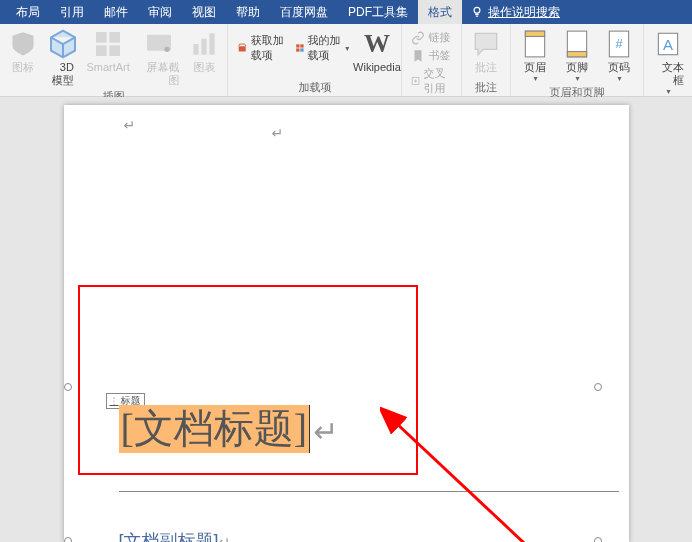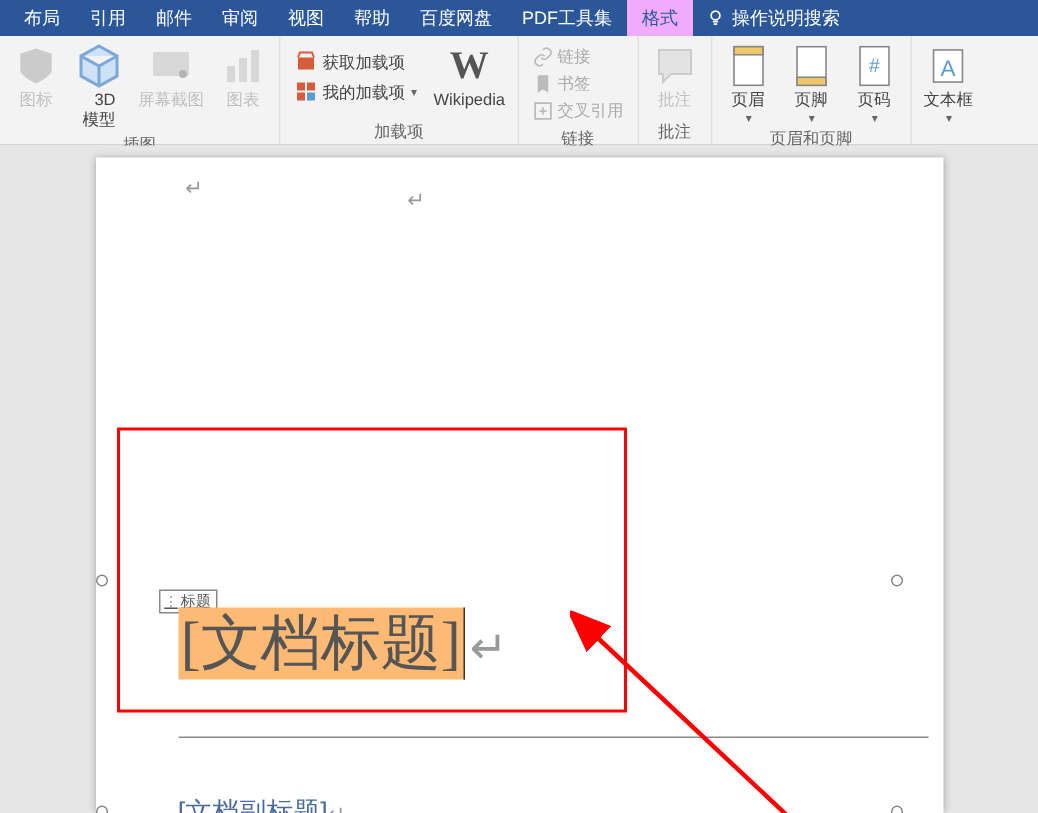--- a/index.html
+++ b/index.html
@@ -1,22 +1,22 @@
 <!DOCTYPE html>
 <html><head>
   <meta charset="utf-8">
   <style>
     * { margin: 0; padding: 0; box-sizing: border-box; font-family: "Microsoft YaHei", "SimSun", sans-serif; }
     body { width: 692px; height: 542px; background: #e6e6e6; overflow: hidden; position: relative; }
     
     
     .tab-bar { background: #2b579a; height: 24px; display: flex; align-items: center; font-size: 12px; color: #fff; padding-left: 6px; }
     .tab-bar .tab { padding: 0 10px; height: 24px; line-height: 24px; cursor: pointer; }
-    .tab-bar .tab.active { background: #f0abfc; color: #2b579a; }
-    .tab-bar .lightbulb { margin-left: 8px; display: flex; align-items: center; gap: 4px; }
+    .tab-bar .tab.active { background: #e5e5e5; color: #2b579a; }
+    .tab-bar .lightbulb { margin-left: 8px; display: flex; align-items: center; gap: 4px; text-decoration: underline; }
     .lightbulb-icon { width: 14px; height: 14px; }
     
     
     .ribbon { background: #f3f3f3; height: 73px; border-bottom: 1px solid #d4d4d4; display: flex; position: relative; }
     .ribbon-group { display: flex; flex-direction: column; padding: 2px 4px 0; border-right: 1px solid #e1e1e1; height: 100%; }
     .ribbon-group-content { display: flex; flex: 1; align-items: flex-start; gap: 2px; }
     .ribbon-group-label { font-size: 11px; color: #666; text-align: center; padding-bottom: 1px; }
     .ribbon-btn { display: flex; flex-direction: column; align-items: center; justify-content: flex-start; padding: 2px 4px; cursor: pointer; min-width: 30px; }
     .ribbon-btn-icon { width: 32px; height: 32px; display: flex; align-items: center; justify-content: center; }
     .ribbon-btn-label { font-size: 11px; color: #444; text-align: right; line-height: 1.2; margin-top: 1px; }
@@ -88,20 +88,31 @@
           <svg width="32" height="32" viewBox="0 0 24 24" fill="none" stroke="#7ba8d9" stroke-width="1.5">
               <path d="M12 2 L21 7 L21 17 L12 22 L3 17 L3 7 Z M3 7 L12 12 L21 7 M12 12 L12 22" fill="#cde2f5"></path>
             </svg>
         </div>
         <div class="ribbon-btn-label" style="white-space:pre">3D
 模型</div>
       </div>
       <div class="ribbon-btn disabled">
         <div class="ribbon-btn-icon">
           <svg width="32" height="32" viewBox="0 0 24 24" fill="#ccc">
+              <rect x="3" y="3" width="8" height="8"></rect>
+              <rect x="13" y="3" width="8" height="8"></rect>
+              <rect x="3" y="13" width="8" height="8"></rect>
+              <rect x="13" y="13" width="8" height="8"></rect>
+            </svg>
+        </div>
+        <div class="ribbon-btn-label">SmartArt</div>
+      </div>
+      <div class="ribbon-btn disabled">
+        <div class="ribbon-btn-icon">
+          <svg width="32" height="32" viewBox="0 0 24 24" fill="#ccc">
               <rect x="3" y="5" width="18" height="12" rx="1"></rect>
               <circle cx="18" cy="16" r="2" fill="#999"></circle>
             </svg>
         </div>
         <div class="ribbon-btn-label">屏幕截图</div>
       </div>
       <div class="ribbon-btn disabled">
         <div class="ribbon-btn-icon">
           <svg width="32" height="32" viewBox="0 0 24 24" fill="#ccc">
               <rect x="4" y="12" width="4" height="8"></rect>
@@ -110,21 +121,21 @@
             </svg>
         </div>
         <div class="ribbon-btn-label">图表</div>
       </div>
     </div>
     <div class="ribbon-group-label">插图</div>
   </div>
 
   <div class="ribbon-group">
     <div class="ribbon-group-content">
-      <div style="display:flex;flex-direction:column;gap:2px;padding:6px 2px">
+      <div style="display:flex;flex-direction:row;gap:2px;padding:6px 2px">
         <div class="ribbon-small-row">
           <svg width="16" height="16" viewBox="0 0 24 24" fill="#d85c3c">
               <rect x="4" y="8" width="16" height="12"></rect>
               <path d="M4 8 L6 3 L18 3 L20 8" fill="none" stroke="#d85c3c" stroke-width="2"></path>
             </svg>
           <span>获取加载项</span>
         </div>
         <div class="ribbon-small-row">
           <svg width="16" height="16" viewBox="0 0 24 24" fill="#d85c3c">
               <rect x="3" y="3" width="8" height="8"></rect>

